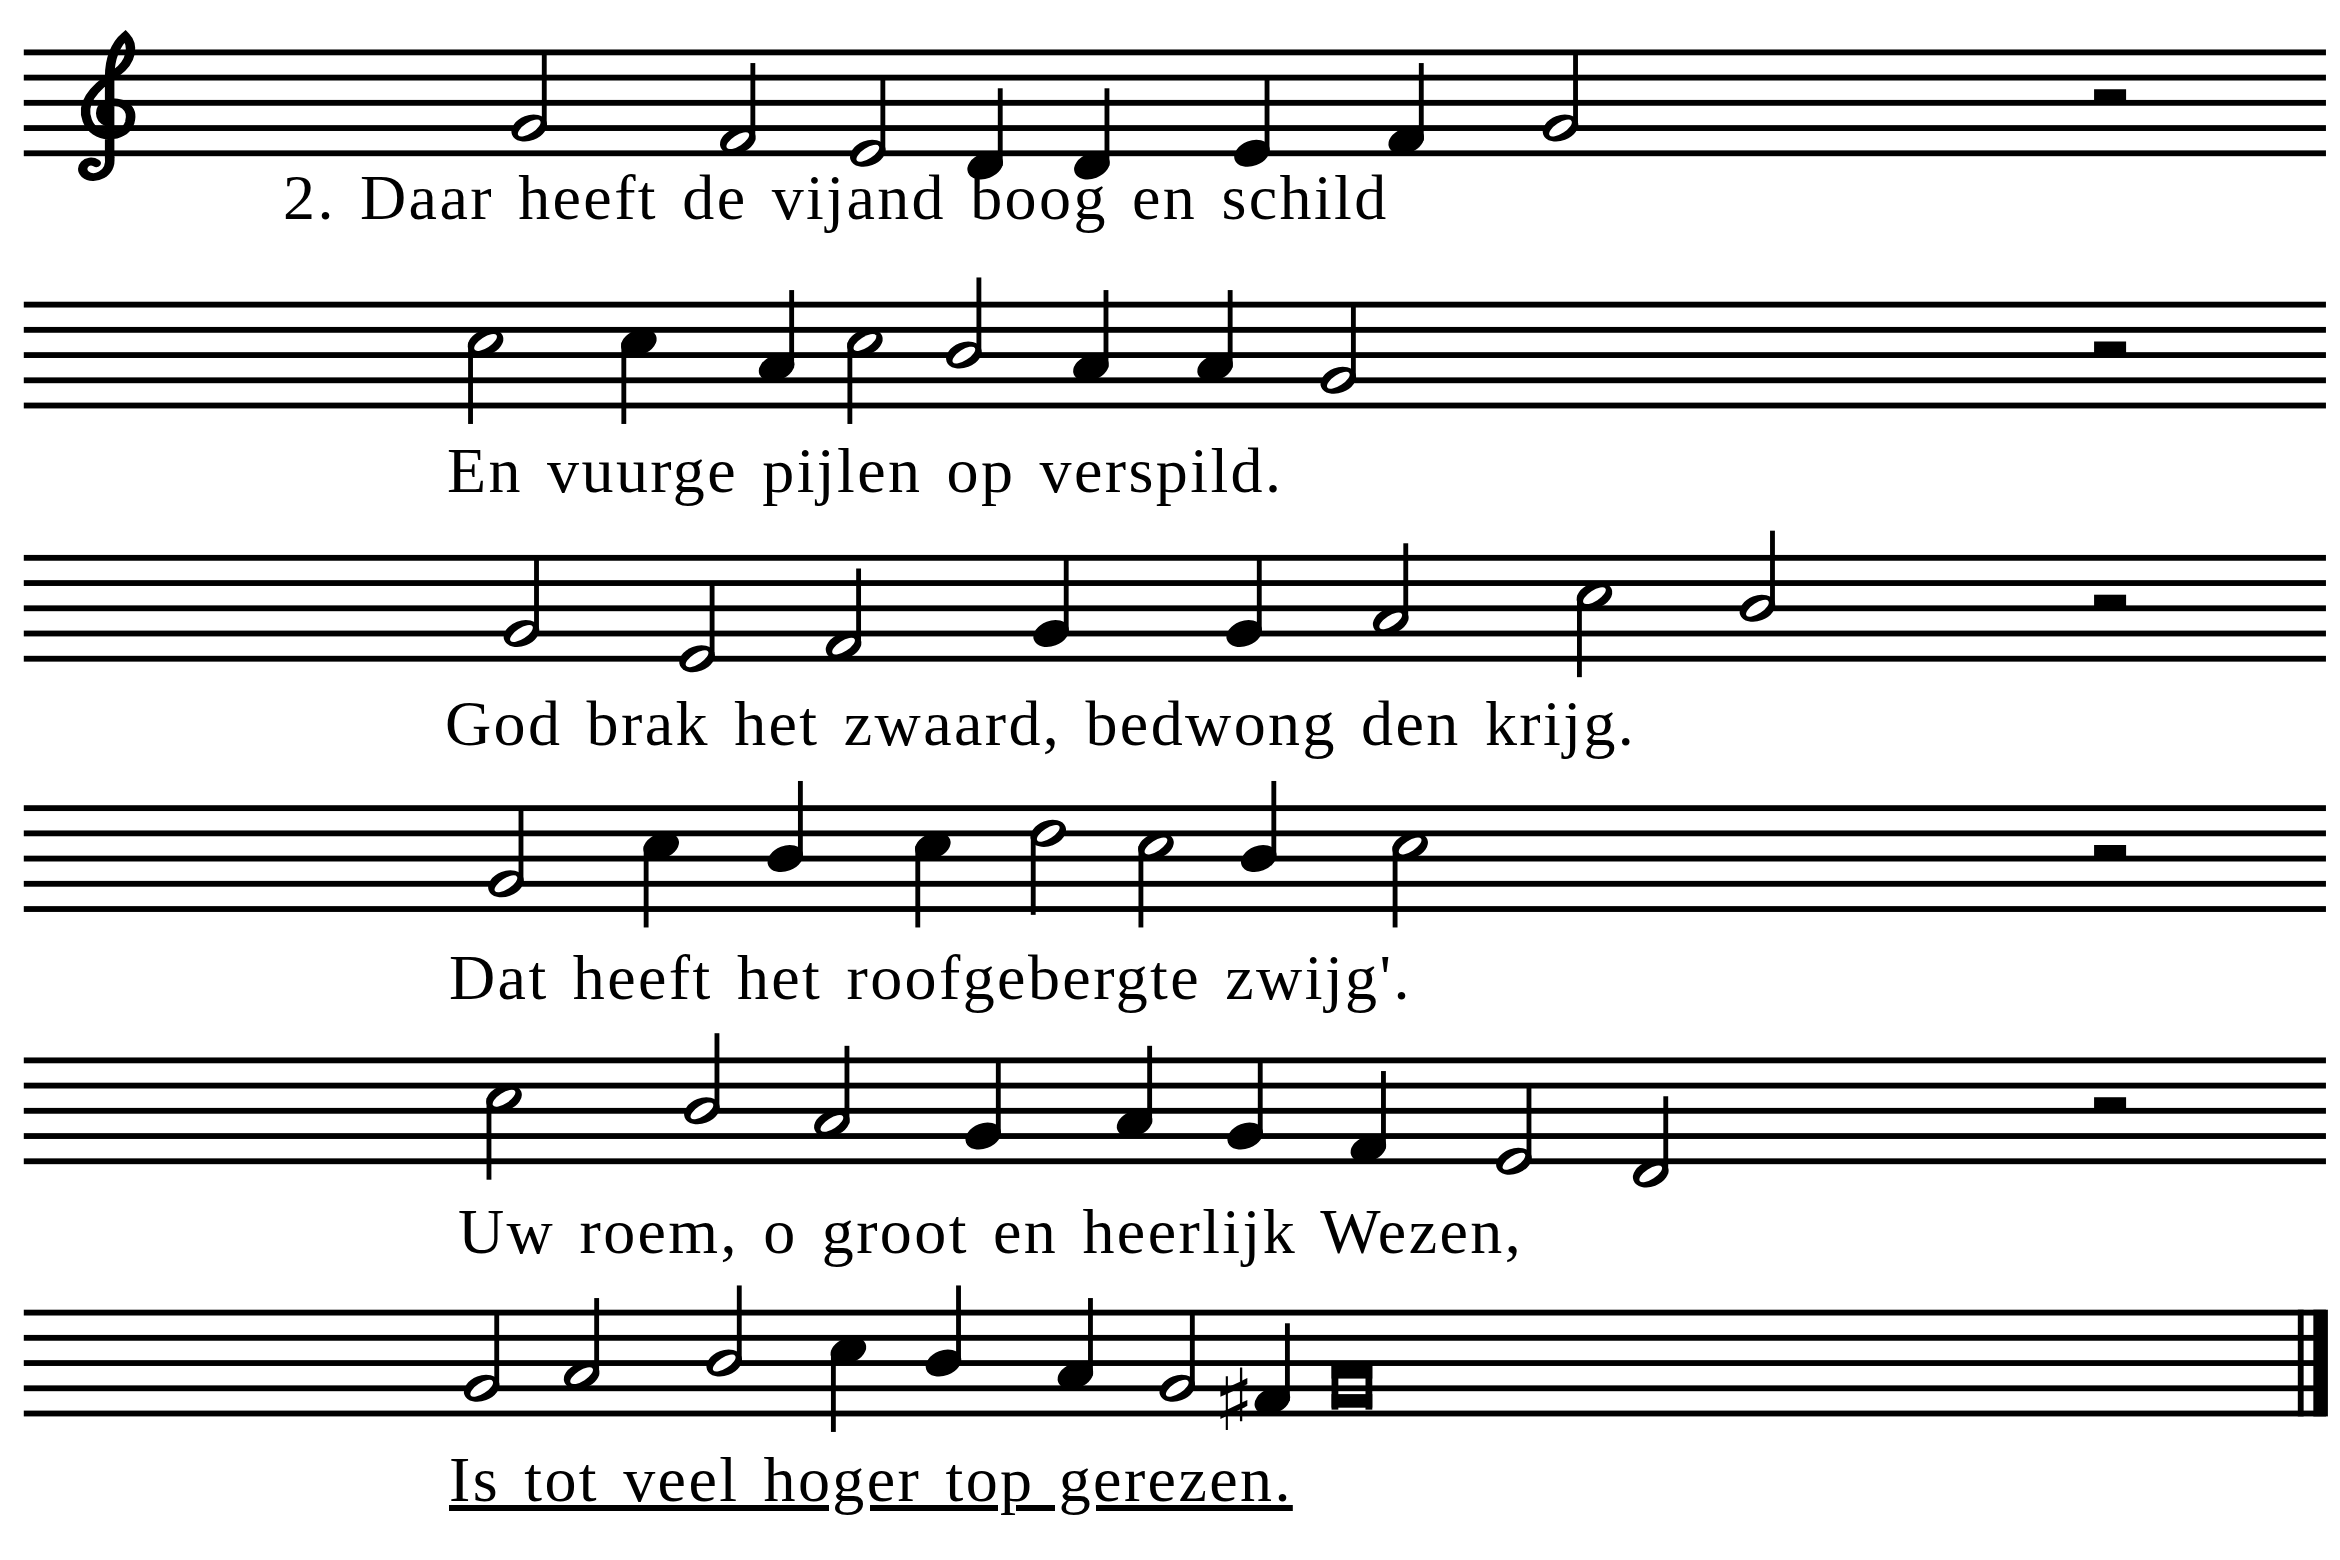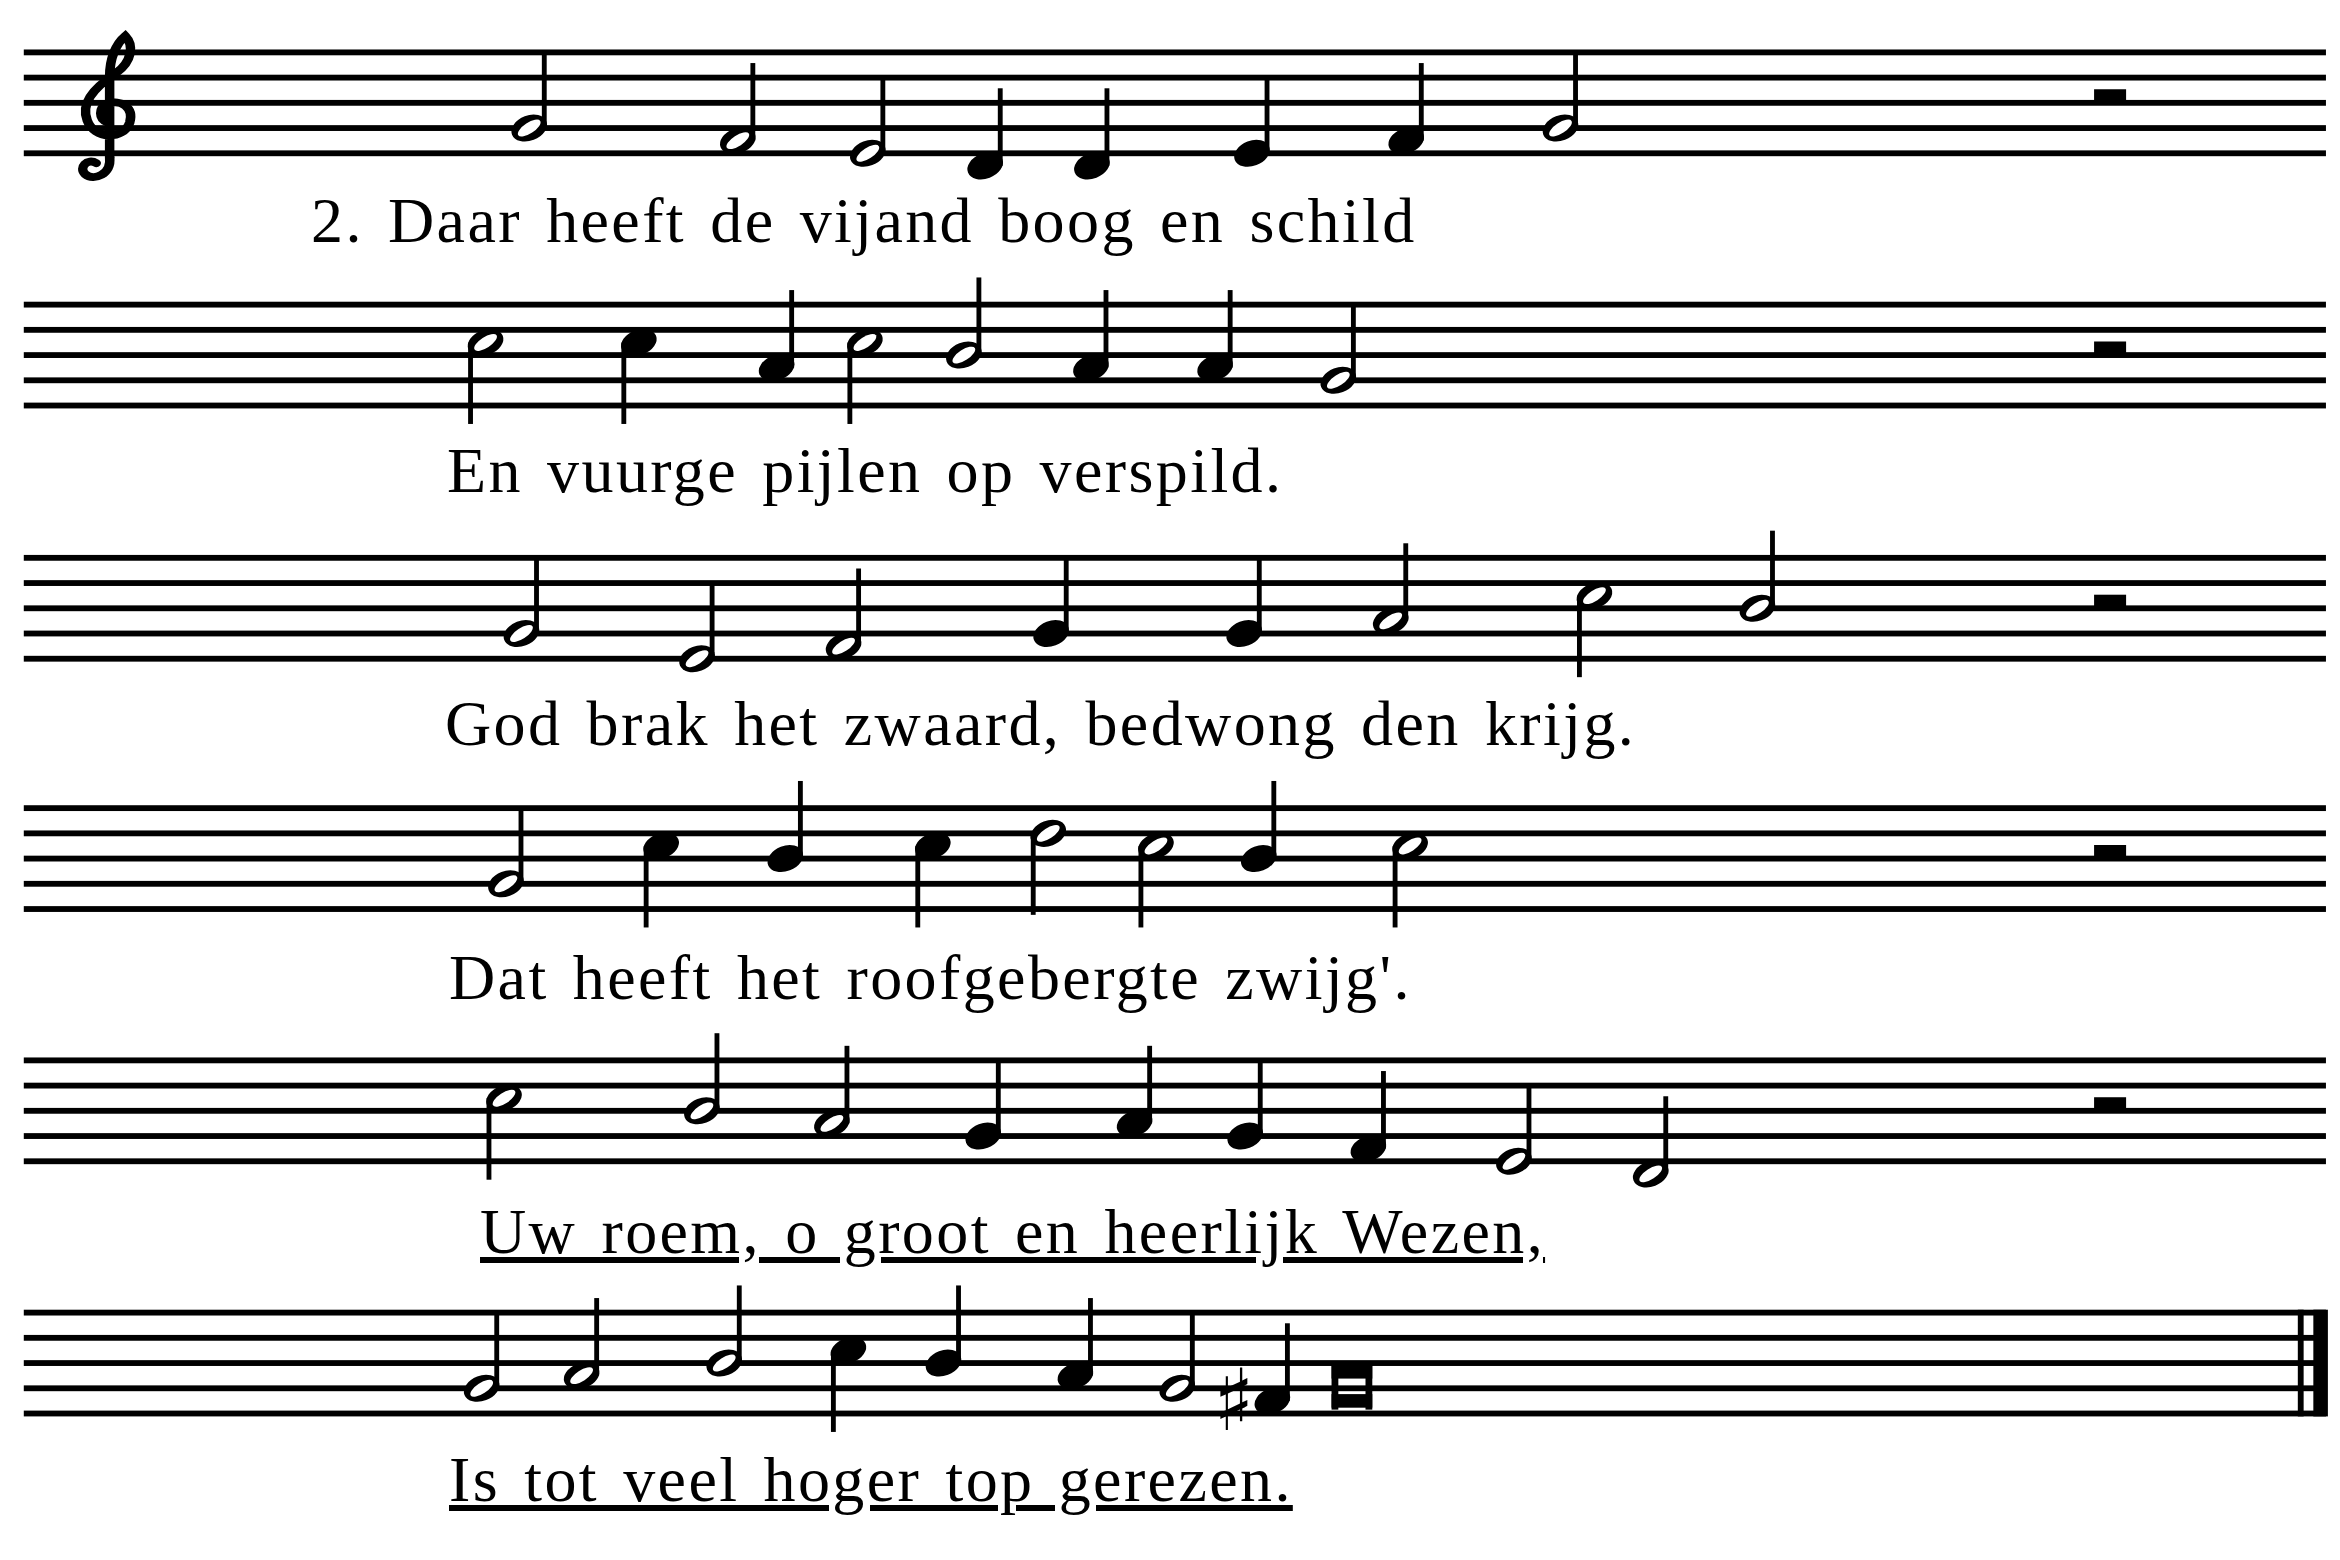--- a/index.html
+++ b/index.html
@@ -298,20 +298,20 @@
         <g>
           <rect x="1372" y="1407" width="7" height="46" fill="#000000"></rect>
           <rect x="1407" y="1407" width="7" height="46" fill="#000000"></rect>
           <rect x="1372" y="1407" width="42" height="14" fill="#000000"></rect>
           <rect x="1372" y="1437" width="42" height="14" fill="#000000"></rect>
         </g>
         <rect x="2368" y="1350" width="6" height="110" fill="#000000"></rect>
         <rect x="2384" y="1350" width="15" height="110" fill="#000000"></rect>
       </g>
     </svg>
-  <div class="lyric" style="left: 283px; top: 189px; margin-left: 28px;">2. Daar heeft de vijand boog en schild</div>
+  <div class="lyric" style="left: 283px; top: 166px;">2. Daar heeft de vijand boog en schild</div>
   <div class="lyric" style="left: 445px; top: 692px;">God brak het zwaard, bedwong den krijg.</div>
   <div class="lyric" style="left: 447px; top: 439px;">En vuurge pijlen op verspild.</div>
   <div class="lyric" style="left: 449px; top: 946px;">Dat heeft het roofgebergte zwijg'.</div>
-  <div class="lyric" style="left: 480px; top: 1200px; text-decoration: underline;">Uw roem, o groot en heerlijk Wezen,</div>
+  <div class="lyric" style="left: 458px; top: 1200px;">Uw roem, o groot en heerlijk Wezen,</div>
   <div class="lyric" style="left: 449px; top: 1448px; text-decoration: underline;">Is tot veel hoger top gerezen.</div>
 </div>
 
 
 </body></html>

